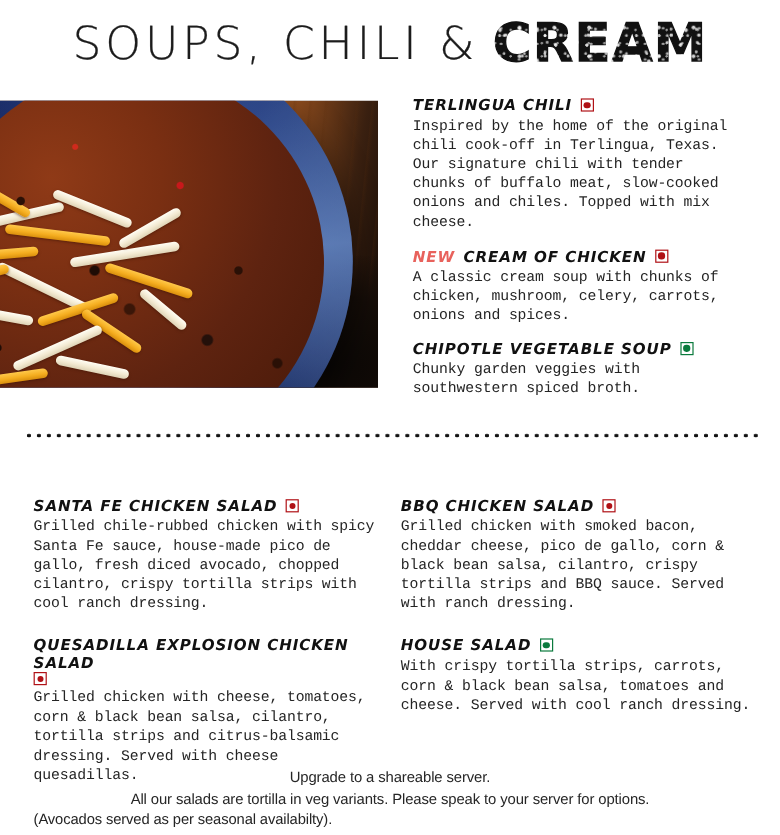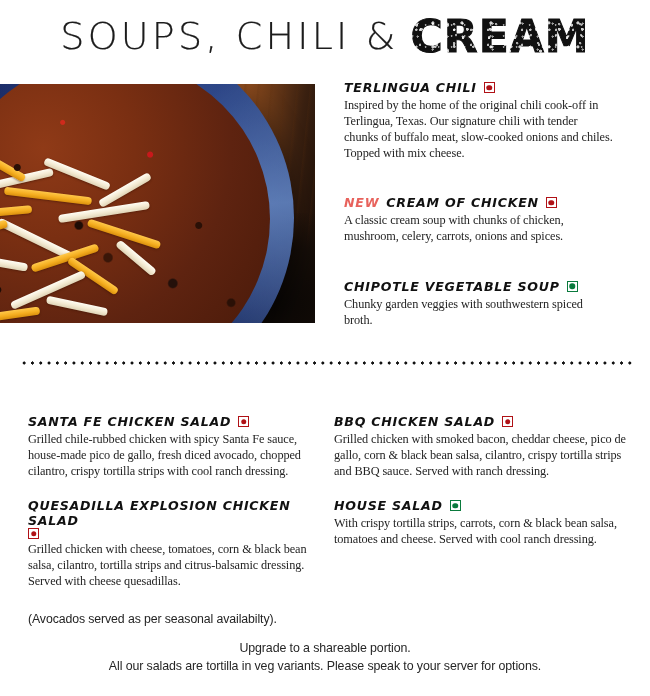--- a/index.html
+++ b/index.html
@@ -237,35 +237,35 @@
     font-style: italic;
   }
   .new-flag {
     font-family: "DejaVu Sans", sans-serif;
     font-weight: 700;
     font-size: 12.6px;
     letter-spacing: 0.75px;
     color: #e8625c;
   }
   .item-desc {
-    font-family: Liberation Serif, serif;
+    font-family: Liberation Mono, monospace;
     font-size: 12.3px;
     line-height: 16.1px;
     color: #242424;
     margin-top: 2px;
     letter-spacing: -0.1px;
   }
 
   .soups-col {
     position: absolute;
     left: 344px;
     top: 80px;
     width: 270px;
   }
-  .soups-col .entry + .entry { margin-top: 34px; }
+  .soups-col .entry + .entry { margin-top: 12px; }
 
   
   .divider {
     position: absolute;
     left: 20px;
     top: 361px;
     width: 612px;
     height: 4px;
     background-image: radial-gradient(circle, #111 0 1.45px, transparent 1.7px);
     background-size: 8.3px 4px;
@@ -419,15 +419,15 @@
     <div class="item-name">
       <span>HOUSE SALAD</span>
       <span class="marker veg"></span>
     </div>
     <div class="item-desc">With crispy tortilla strips, carrots, corn &amp; black bean salsa, tomatoes and cheese. Served with cool ranch dressing.</div>
   </div>
 
 </div>
 
 <div class="footer">
-  <div class="footer-line">Upgrade to a shareable portion.</div>
+  <div class="footer-line">Upgrade to a shareable server.</div>
   <div class="footer-line">All our salads are tortilla in veg variants. Please speak to your server for options.</div>
 </div>
 
 </body></html>

